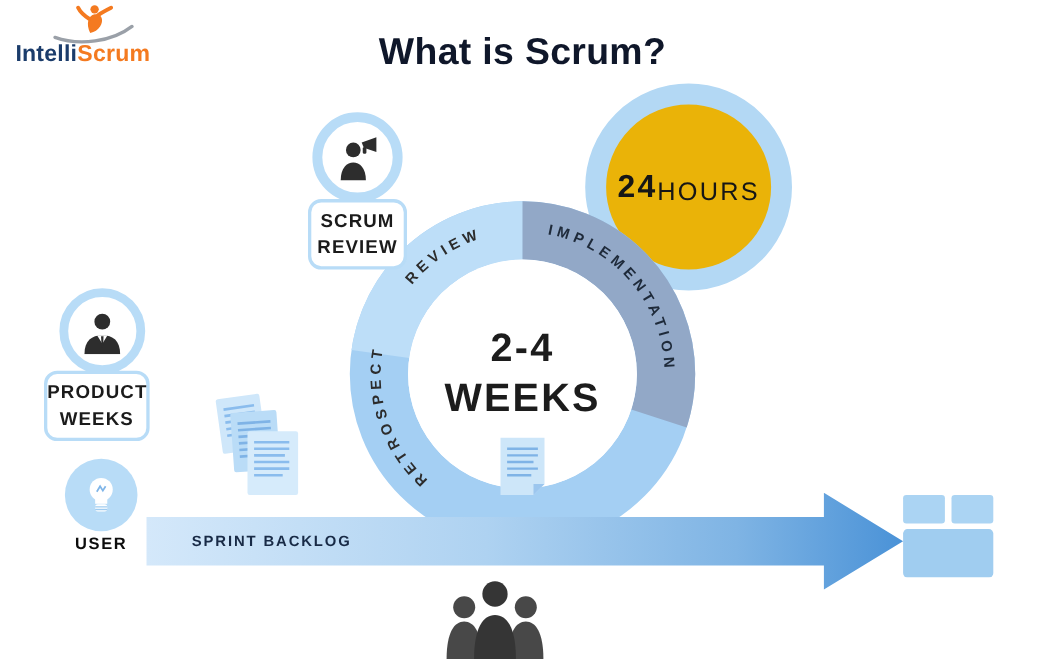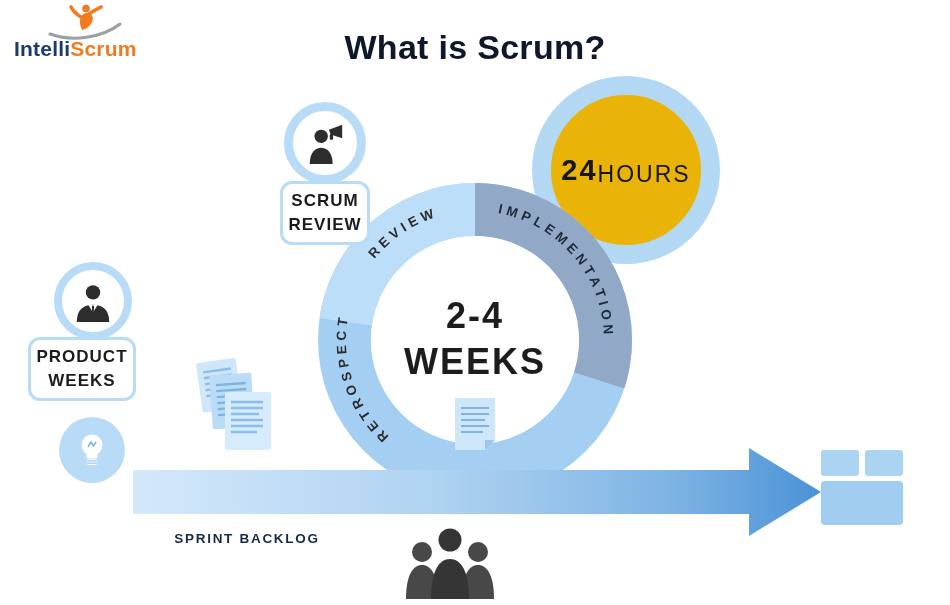--- a/index.html
+++ b/index.html
@@ -33,32 +33,32 @@
 
   
   .role-circle{position:absolute;border-radius:50%;background:#fff;box-sizing:border-box;
                display:flex;align-items:center;justify-content:center;z-index:4;}
   .sm-circle{left:284px;top:102px;width:82px;height:82px;border:9px solid #b8dcf7;}
   .po-circle{left:54px;top:262px;width:78px;height:78px;border:8px solid #b8dcf7;}
   .role-label{position:absolute;background:#fff;border:3px solid #b8dcf7;border-radius:12px;
               text-align:center;font-weight:700;font-size:17px;letter-spacing:1px;color:#1b1b1b;
               padding:5px 0;line-height:1.4;z-index:5;box-sizing:border-box;}
   .sm-label{left:280px;top:181px;width:90px;}
-  .po-label{left:28px;top:337px;width:108px;}
+  .po-label{left:40px;top:337px;width:96px;}
 
   
   .bulb-circle{position:absolute;left:59px;top:417px;width:66px;height:66px;border-radius:50%;
                background:#b8dcf7;display:flex;align-items:center;justify-content:center;z-index:4;}
   .us-label{position:absolute;left:22px;top:484px;width:140px;text-align:center;
             font-size:15px;font-weight:700;letter-spacing:1.5px;line-height:1.45;color:#0d0d0d;z-index:5;}
 
   
   .arrow{position:absolute;left:133px;top:446px;width:688px;height:92px;z-index:3;}
   .flow-label{position:absolute;top:470px;height:44px;line-height:44px;text-align:center;
-              font-weight:700;font-size:13.5px;letter-spacing:1.7px;color:#182a46;z-index:5;margin-top:47px;}
+              font-weight:700;font-size:13.5px;letter-spacing:1.7px;color:#182a46;z-index:5;}
   .fl-backlog{left:152px;width:190px;}
   .fl-planning{left:368px;width:136px;}
   .fl-dod{left:560px;width:215px;}
 
   
   .docs-stack{position:absolute;left:193px;top:356px;width:85px;height:100px;z-index:2;}
   .planning-doc{position:absolute;left:453px;top:396px;width:44px;height:56px;z-index:4;}
   .people{position:absolute;left:398px;top:527px;width:104px;height:72px;z-index:4;}
   .box-icon{position:absolute;left:820px;top:447px;width:84px;height:78px;z-index:2;}
 </style>
@@ -133,20 +133,21 @@
   <div class="bulb-circle">
     <svg width="40" height="40" viewBox="0 0 40 40">
       <circle cx="20" cy="15" r="10.5" fill="#ffffff"></circle>
       <rect x="14.5" y="23" width="11" height="5" fill="#ffffff"></rect>
       <rect x="14.5" y="28.5" width="11" height="6.5" rx="2.5" fill="#ffffff"></rect>
       <path d="M14.5,30.8 H25.5 M14.5,33.2 H25.5" stroke="#9ecbf0" stroke-width="1.3"></path>
       <path d="M16,17 L19,12 L21.5,16 L24,12" stroke="#7fb5e8" stroke-width="1.6" fill="none"></path>
     </svg>
   </div>
   <div class="us-label">
+    <span style="display:block">USER</span>
   </div>
 
   <svg class="docs-stack" viewBox="0 0 85 100">
     <g transform="rotate(-8 28 28)">
       <rect x="6" y="4" width="40" height="50" rx="2" fill="#cfe7fa"></rect>
       <path d="M12,14 H40 M12,20 H40 M12,26 H40 M12,32 H36 M12,38 H40" stroke="#8abced" stroke-width="2.4"></path>
     </g>
     <g transform="rotate(-4 40 44)">
       <rect x="18" y="18" width="42" height="54" rx="2" fill="#badcf7"></rect>
       <path d="M24,28 H54 M24,34 H54 M24,40 H50 M24,46 H54 M24,52 H54 M24,58 H50" stroke="#7fb3e6" stroke-width="2.4"></path>

